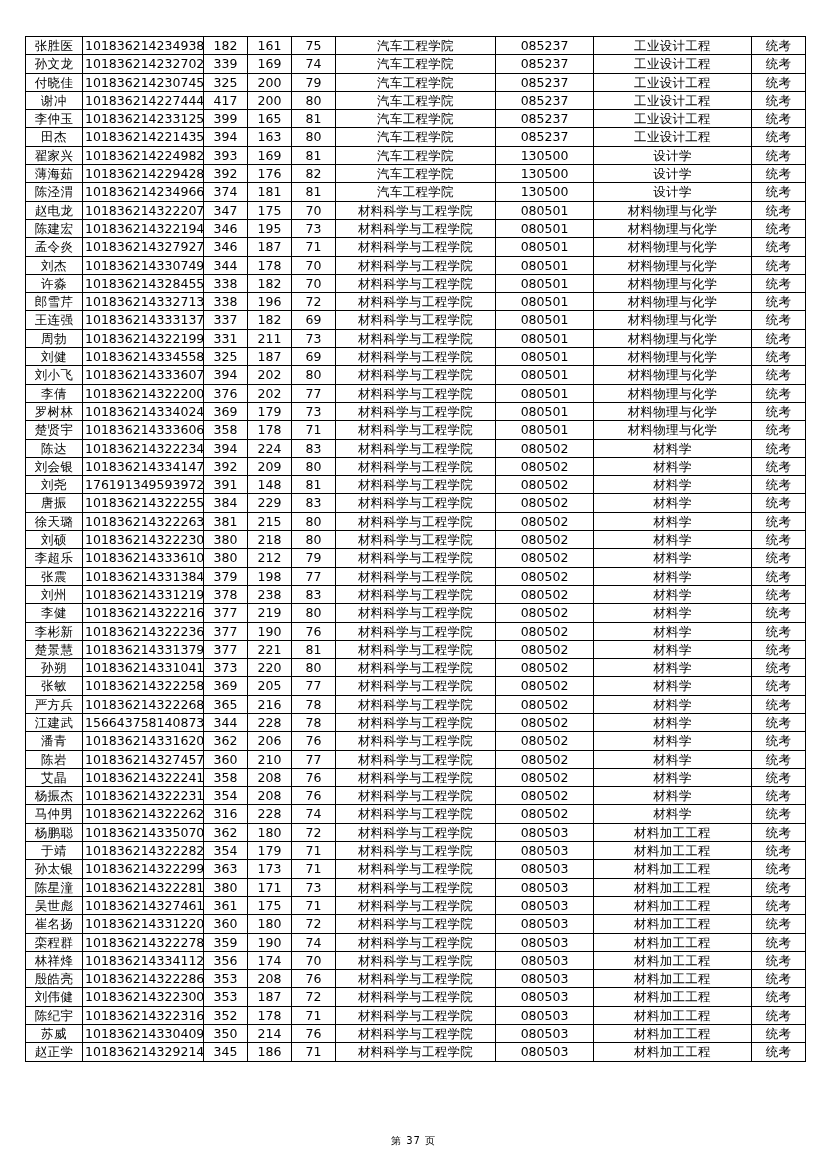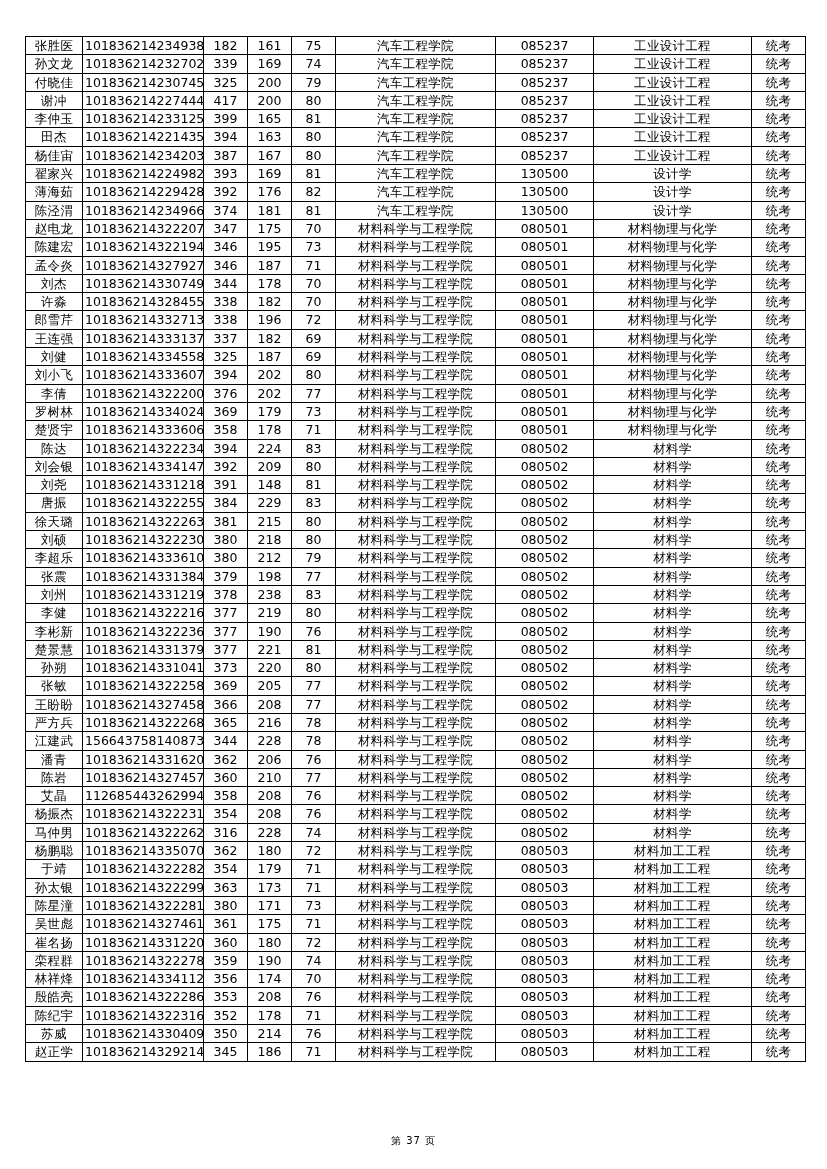--- a/index.html
+++ b/index.html
@@ -159,31 +159,20 @@
             <td class="id">101836214221435</td>
             <td class="num">394</td>
             <td class="num">163</td>
             <td class="num">80</td>
             <td class="college">汽车工程学院</td>
             <td class="code">085237</td>
             <td class="major">工业设计工程</td>
             <td class="type">统考</td>
           </tr>
           <tr>
-            <td class="name">杨佳宙</td>
-            <td class="id">101836214234203</td>
-            <td class="num">387</td>
-            <td class="num">167</td>
-            <td class="num">80</td>
-            <td class="college">汽车工程学院</td>
-            <td class="code">085237</td>
-            <td class="major">工业设计工程</td>
-            <td class="type">统考</td>
-          </tr>
-          <tr>
             <td class="name">翟家兴</td>
             <td class="id">101836214224982</td>
             <td class="num">393</td>
             <td class="num">169</td>
             <td class="num">81</td>
             <td class="college">汽车工程学院</td>
             <td class="code">130500</td>
             <td class="major">设计学</td>
             <td class="type">统考</td>
           </tr>
@@ -280,20 +269,31 @@
             <td class="id">101836214333137</td>
             <td class="num">337</td>
             <td class="num">182</td>
             <td class="num">69</td>
             <td class="college">材料科学与工程学院</td>
             <td class="code">080501</td>
             <td class="major">材料物理与化学</td>
             <td class="type">统考</td>
           </tr>
           <tr>
+            <td class="name">周勃</td>
+            <td class="id">101836214322199</td>
+            <td class="num">331</td>
+            <td class="num">211</td>
+            <td class="num">73</td>
+            <td class="college">材料科学与工程学院</td>
+            <td class="code">080501</td>
+            <td class="major">材料物理与化学</td>
+            <td class="type">统考</td>
+          </tr>
+          <tr>
             <td class="name">刘健</td>
             <td class="id">101836214334558</td>
             <td class="num">325</td>
             <td class="num">187</td>
             <td class="num">69</td>
             <td class="college">材料科学与工程学院</td>
             <td class="code">080501</td>
             <td class="major">材料物理与化学</td>
             <td class="type">统考</td>
           </tr>
@@ -358,21 +358,21 @@
             <td class="num">392</td>
             <td class="num">209</td>
             <td class="num">80</td>
             <td class="college">材料科学与工程学院</td>
             <td class="code">080502</td>
             <td class="major">材料学</td>
             <td class="type">统考</td>
           </tr>
           <tr>
             <td class="name">刘尧</td>
-            <td class="id">101836214331218</td>
+            <td class="id">176191349593972</td>
             <td class="num">391</td>
             <td class="num">148</td>
             <td class="num">81</td>
             <td class="college">材料科学与工程学院</td>
             <td class="code">080502</td>
             <td class="major">材料学</td>
             <td class="type">统考</td>
           </tr>
           <tr>
             <td class="name">唐振</td>
@@ -489,31 +489,20 @@
             <td class="id">101836214322258</td>
             <td class="num">369</td>
             <td class="num">205</td>
             <td class="num">77</td>
             <td class="college">材料科学与工程学院</td>
             <td class="code">080502</td>
             <td class="major">材料学</td>
             <td class="type">统考</td>
           </tr>
           <tr>
-            <td class="name">王盼盼</td>
-            <td class="id">101836214327458</td>
-            <td class="num">366</td>
-            <td class="num">208</td>
-            <td class="num">77</td>
-            <td class="college">材料科学与工程学院</td>
-            <td class="code">080502</td>
-            <td class="major">材料学</td>
-            <td class="type">统考</td>
-          </tr>
-          <tr>
             <td class="name">严方兵</td>
             <td class="id">101836214322268</td>
             <td class="num">365</td>
             <td class="num">216</td>
             <td class="num">78</td>
             <td class="college">材料科学与工程学院</td>
             <td class="code">080502</td>
             <td class="major">材料学</td>
             <td class="type">统考</td>
           </tr>
@@ -545,21 +534,21 @@
             <td class="num">360</td>
             <td class="num">210</td>
             <td class="num">77</td>
             <td class="college">材料科学与工程学院</td>
             <td class="code">080502</td>
             <td class="major">材料学</td>
             <td class="type">统考</td>
           </tr>
           <tr>
             <td class="name">艾晶</td>
-            <td class="id">112685443262994</td>
+            <td class="id">101836214322241</td>
             <td class="num">358</td>
             <td class="num">208</td>
             <td class="num">76</td>
             <td class="college">材料科学与工程学院</td>
             <td class="code">080502</td>
             <td class="major">材料学</td>
             <td class="type">统考</td>
           </tr>
           <tr>
             <td class="name">杨振杰</td>
@@ -676,20 +665,31 @@
             <td class="id">101836214322286</td>
             <td class="num">353</td>
             <td class="num">208</td>
             <td class="num">76</td>
             <td class="college">材料科学与工程学院</td>
             <td class="code">080503</td>
             <td class="major">材料加工工程</td>
             <td class="type">统考</td>
           </tr>
           <tr>
+            <td class="name">刘伟健</td>
+            <td class="id">101836214322300</td>
+            <td class="num">353</td>
+            <td class="num">187</td>
+            <td class="num">72</td>
+            <td class="college">材料科学与工程学院</td>
+            <td class="code">080503</td>
+            <td class="major">材料加工工程</td>
+            <td class="type">统考</td>
+          </tr>
+          <tr>
             <td class="name">陈纪宇</td>
             <td class="id">101836214322316</td>
             <td class="num">352</td>
             <td class="num">178</td>
             <td class="num">71</td>
             <td class="college">材料科学与工程学院</td>
             <td class="code">080503</td>
             <td class="major">材料加工工程</td>
             <td class="type">统考</td>
           </tr>

